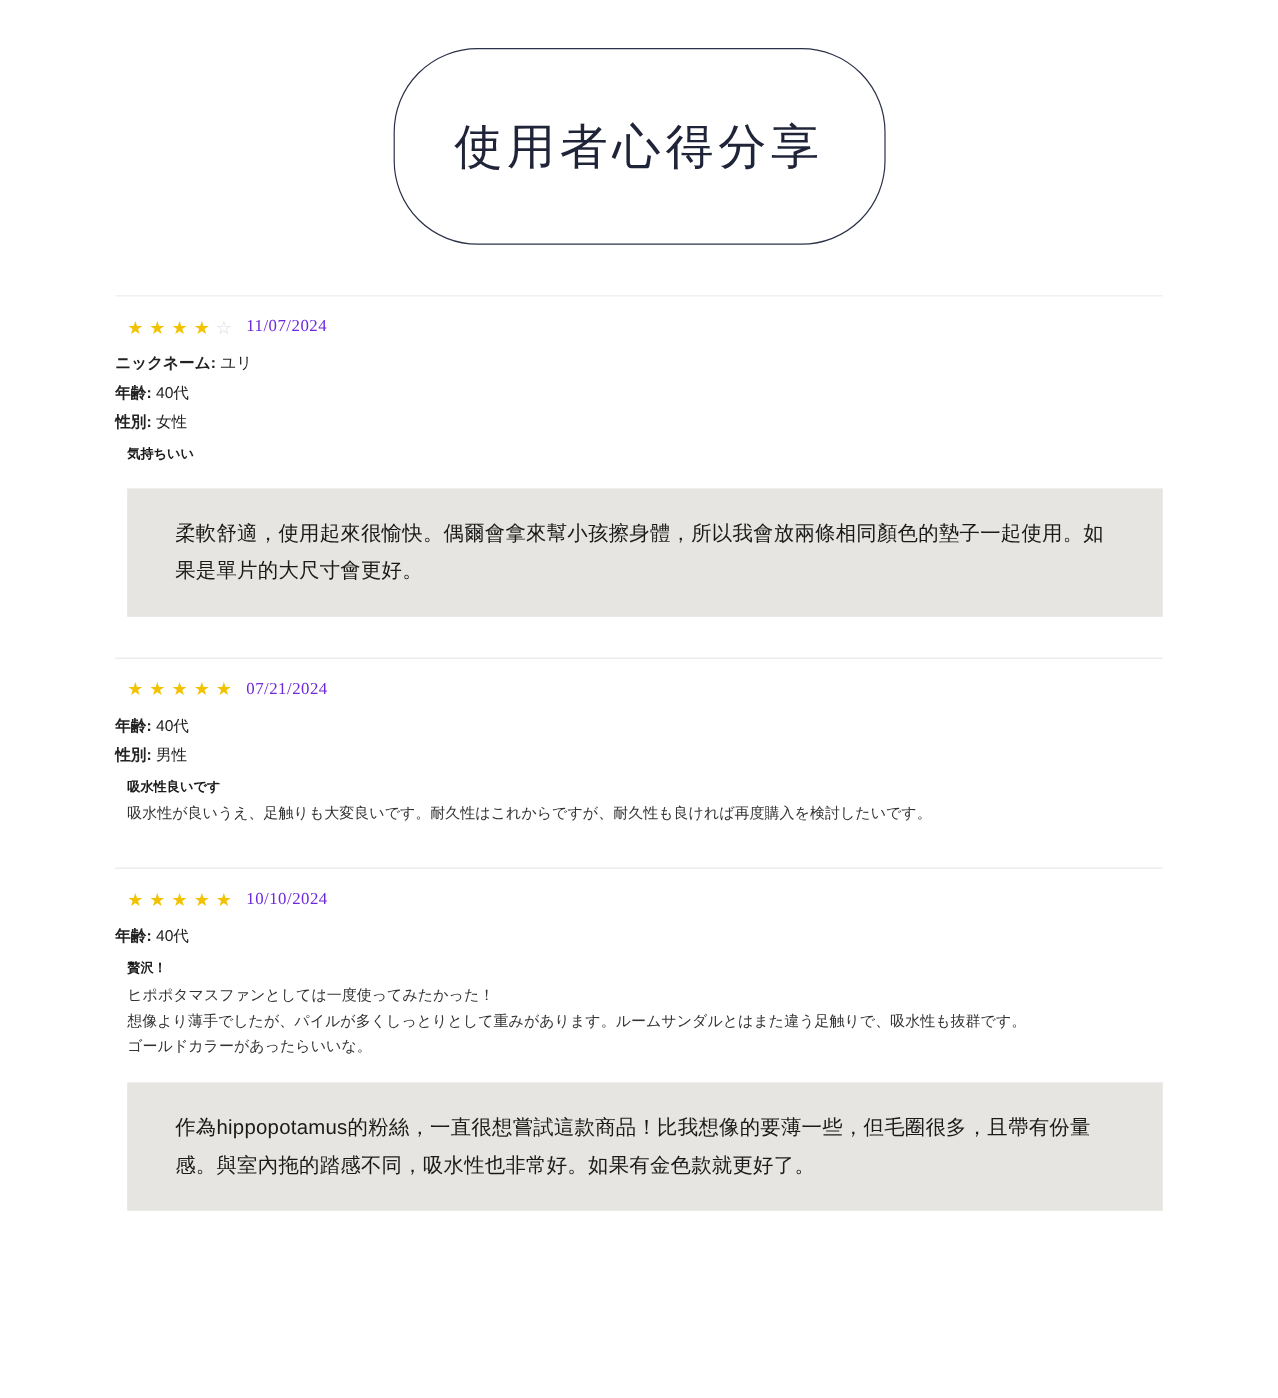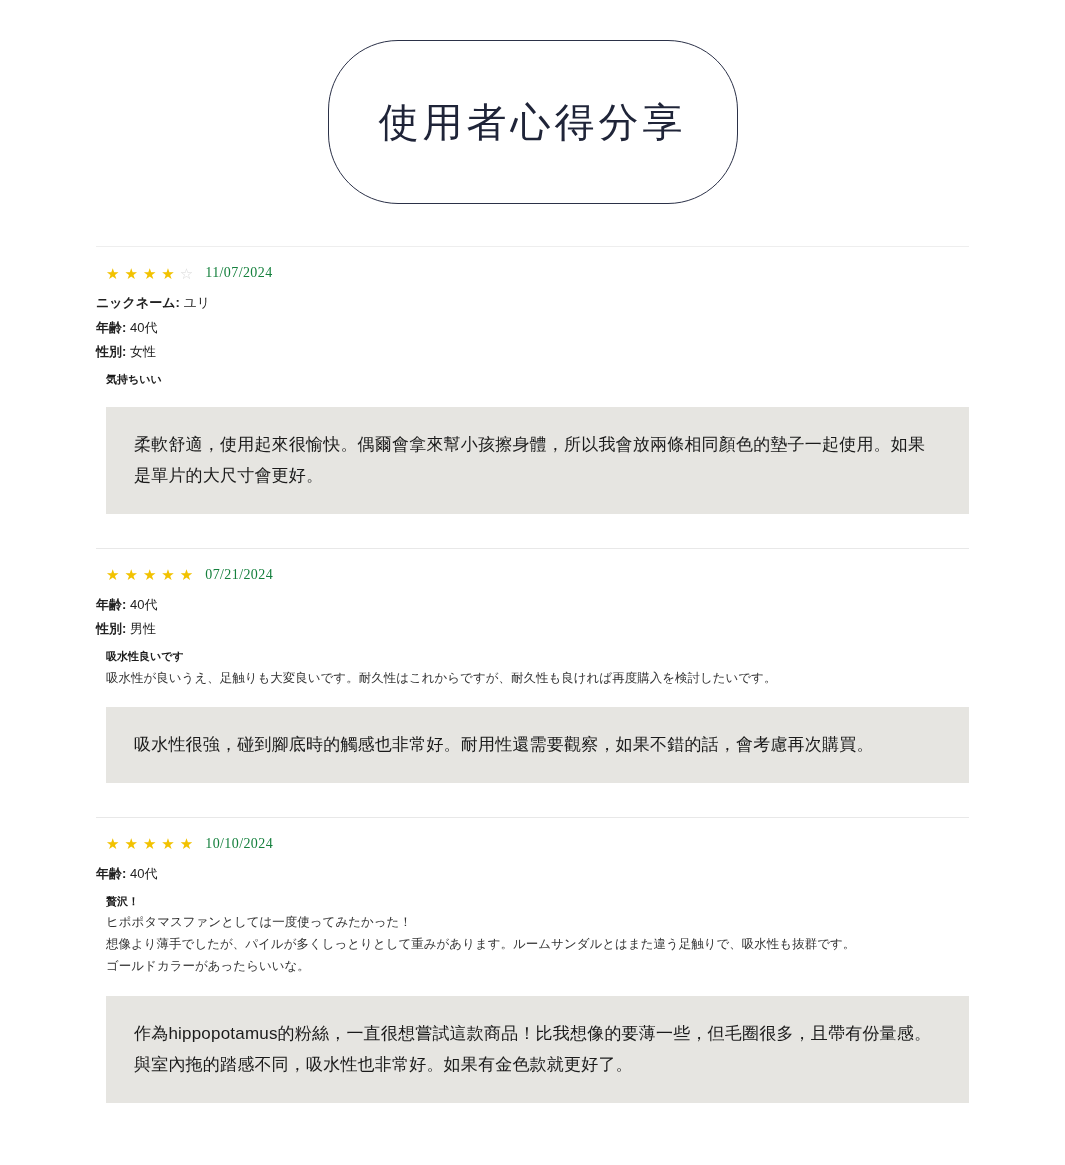--- a/index.html
+++ b/index.html
@@ -66,21 +66,21 @@
     display: inline-flex;
     gap: 5px;
     font-size: 15px;
     line-height: 1;
   }
   .star { color: #f2c200; }
   .star.empty { color: #d9d9d9; }
   .date {
     font-family: "Liberation Serif", serif;
     font-size: 14px;
-    color: #15803d;
+    color: #6d28d9;
     letter-spacing: 0.4px;
     padding-left: 4px;
   }
 
   .meta-line {
     font-size: 13px;
     line-height: 1.9;
     color: #222;
   }
   .meta-line .lbl { font-weight: 700; }
@@ -99,21 +99,21 @@
     font-size: 12.5px;
     line-height: 1.75;
     color: #333;
     max-width: 865px;
   }
 
   .translation {
     margin-top: 18px;
     margin-left: 10px;
     background: #e6e5e1;
-    padding: 22px 28px;
+    padding: 22px 40px;
     font-size: 17px;
     line-height: 1.85;
     color: #1a1a1a;
     max-width: 865px;
     letter-spacing: 0.2px;
   }
   .review-spacer { height: 26px; }
 </style>
 </head>
 <body>
@@ -170,21 +170,20 @@
       <div class="meta-line">
         <span class="lbl">年齢:</span>
         <span>40代</span>
       </div>
       <div class="meta-line">
         <span class="lbl">性別:</span>
         <span>男性</span>
       </div>
       <div class="rv-title">吸水性良いです</div>
       <div class="rv-body">吸水性が良いうえ、足触りも大変良いです。耐久性はこれからですが、耐久性も良ければ再度購入を検討したいです。</div>
-      <div class="translation">吸水性很強，碰到腳底時的觸感也非常好。耐用性還需要觀察，如果不錯的話，會考慮再次購買。</div>
       <div class="review-spacer"></div>
     </div>
 
     <div class="review">
       <div class="rating-row">
         <span class="stars">
           <span class="star">★</span>
           <span class="star">★</span>
           <span class="star">★</span>
           <span class="star">★</span>

